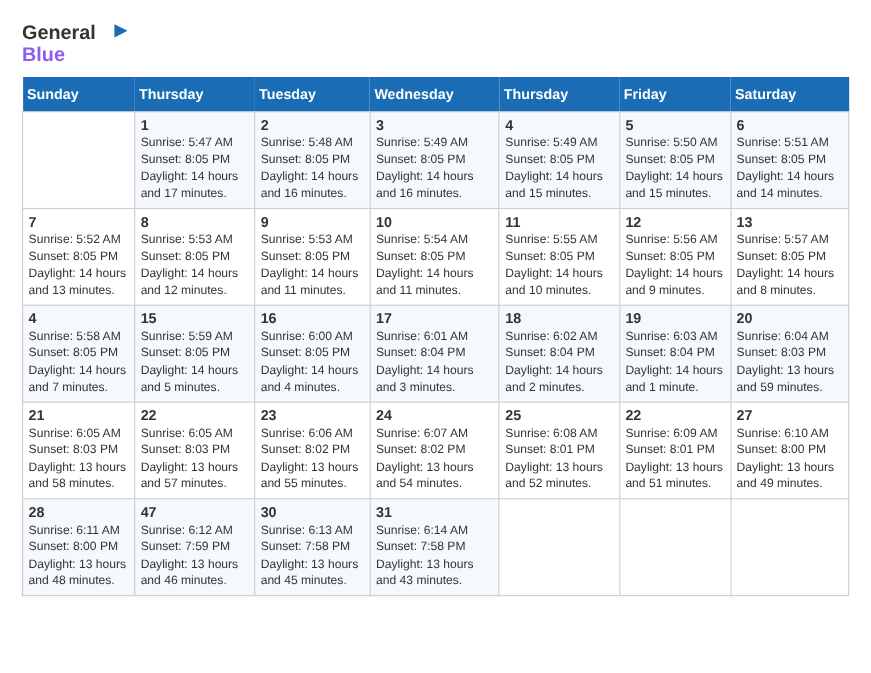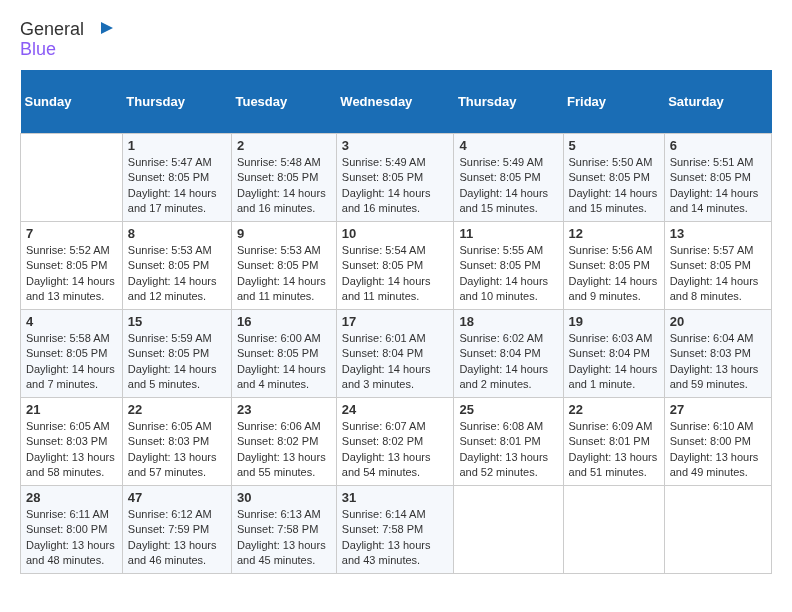--- a/index.html
+++ b/index.html
@@ -33,21 +33,21 @@
       color: #555;
     }
     table {
       width: 100%;
       border-collapse: collapse;
       font-size: 11px;
     }
     thead tr th {
       background-color: #1a6db5;
       color: #fff;
-      padding: 24px 4px;
+      padding: 8px 4px;
       text-align: left;
       font-size: 13px;
       font-weight: bold;
     }
     tbody tr td {
       border: 1px solid #ccc;
       vertical-align: top;
       padding: 4px 5px;
       min-height: 80px;
       height: 88px;
@@ -72,21 +72,21 @@
     }
     .empty-cell {
       background: #fff !important;
     }
   </style>
 </head>
 <body>
 
 <div class="header">
   <div class="logo">
-  <div style="font-size:18px; font-weight:normal; line-height:1.1;">
+  <div style="font-size:18px; font-weight:bold; line-height:1.1;">
     <span style="color:#333;">General</span><span style="display:inline-block; width:0"></span>
     <svg width="22" height="20" viewBox="0 0 22 20" style="vertical-align:middle; margin: 0 2px;">
       <polygon points="10,2 22,8 10,14" fill="#1a6db5"></polygon>
     </svg>
     <br><span style="color:#8b5cf6;">Blue</span>
   </div>
 </div>
   <div class="title-block">
     <div class="month-title"></div>
     <div class="location"></div>

